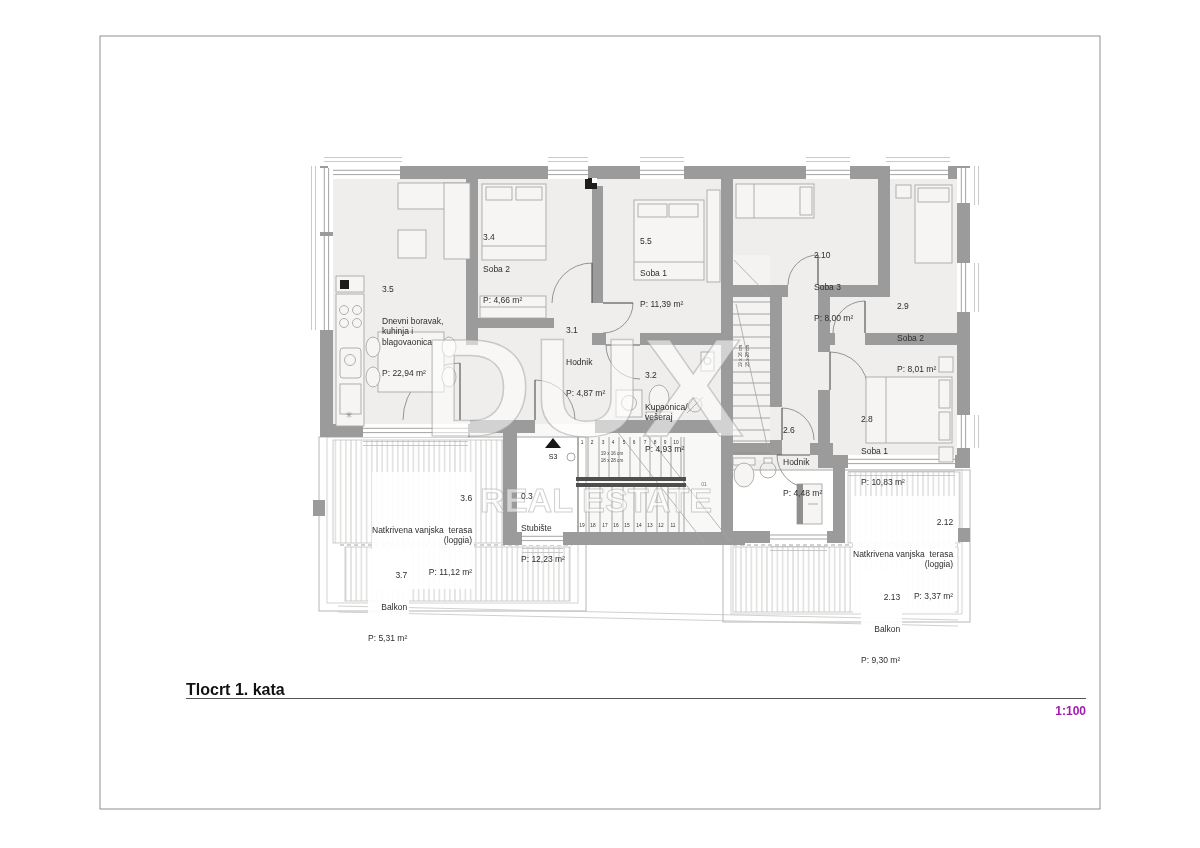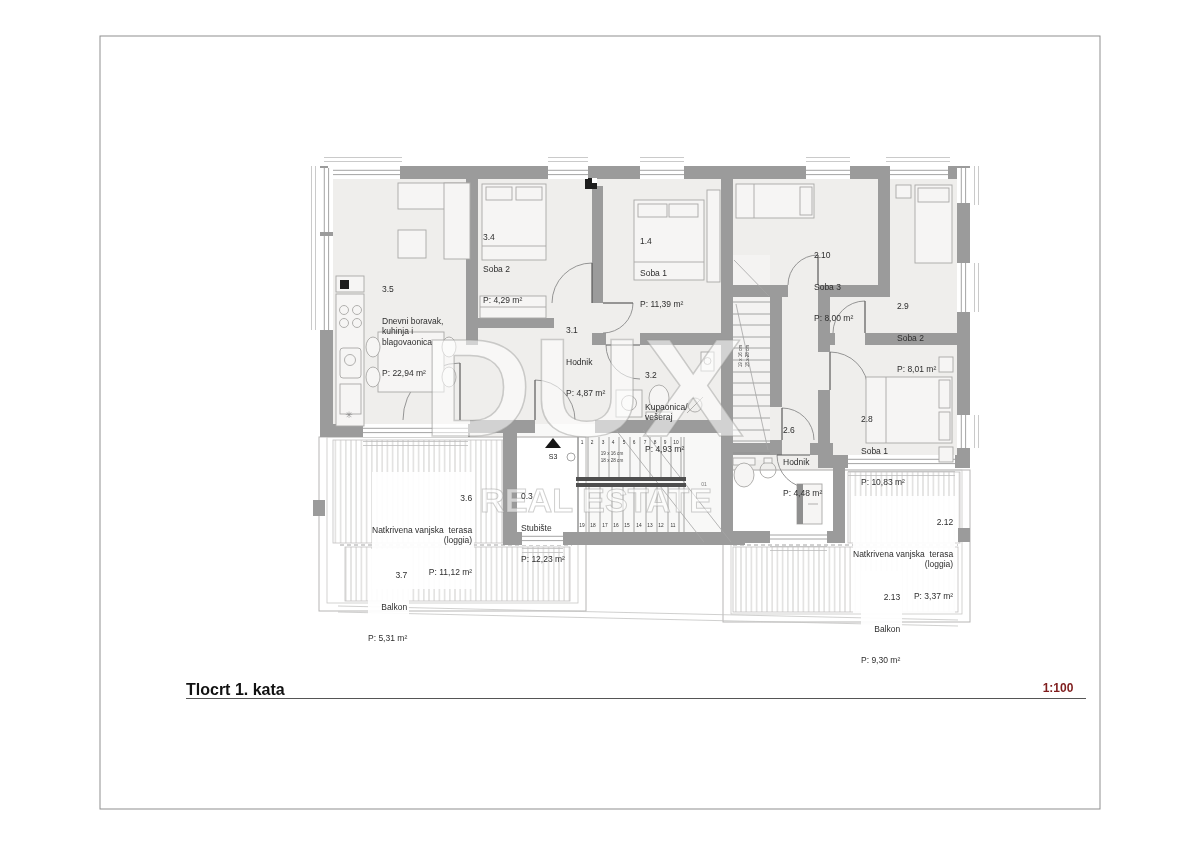--- a/index.html
+++ b/index.html
@@ -3,21 +3,21 @@
 <meta charset="utf-8">
 <style>
   html,body{margin:0;padding:0;background:#ffffff;}
   body{font-family:"Liberation Sans", sans-serif;}
   .canvas{position:relative;width:1200px;height:848px;background:#fff;overflow:hidden;}
   .canvas svg{position:absolute;left:0;top:0;}
   .room-label{position:absolute;font-size:8.5px;line-height:10.5px;color:#2e2e2e;white-space:pre-wrap;z-index:5;}
   .room-label span{display:block;}
   .room-label.on-hatch{background:rgba(255,255,255,0.92);padding:0 2px 1px 0;text-align:right;}
   .titlebar-title{position:absolute;left:186px;top:681px;font-size:16px;font-weight:bold;color:#111;z-index:6;}
-  .titlebar-scale{position:absolute;left:1030px;top:681px;width:56px;text-align:center;font-size:12px;font-weight:bold;color:#7f1d1d;z-index:6;}
+  .titlebar-scale{position:absolute;left:1030px;top:704px;width:56px;text-align:right;font-size:12px;font-weight:bold;color:#a21caf;z-index:6;}
   .titlebar-rule{position:absolute;left:186px;top:698px;width:900px;height:1px;background:#555;z-index:6;}
   .wm{font-weight:bold;fill:rgba(255,255,255,0.55);stroke:rgba(150,150,148,0.45);}
   text{font-family:"Liberation Sans", sans-serif;}
 </style>
 </head>
 <body>
 
 <div class="canvas">
 
 <svg width="1200" height="848" viewBox="0 0 1200 848">
@@ -353,24 +353,24 @@
 <div class="room-label" style="left:382px;top:263px;width:92px;">
   <span>3.5</span>
   <span>Dnevni boravak,
 kuhinja i
 blagovaonica</span>
   <span>P: 22,94 m²</span>
 </div>
 <div class="room-label" style="left:483px;top:211px;">
   <span>3.4</span>
   <span>Soba 2</span>
-  <span>P: 4,29 m²</span>
+  <span>P: 4,66 m²</span>
 </div>
 <div class="room-label" style="left:640px;top:215px;">
-  <span>1.4</span>
+  <span>5.5</span>
   <span>Soba 1</span>
   <span>P: 11,39 m²</span>
 </div>
 <div class="room-label" style="left:556px;top:304px;margin-left:10px;">
   <span>3.1</span>
   <span>Hodnik</span>
   <span>P: 4,87 m²</span>
 </div>
 <div class="room-label" style="left:645px;top:349px;">
   <span>3.2</span>

